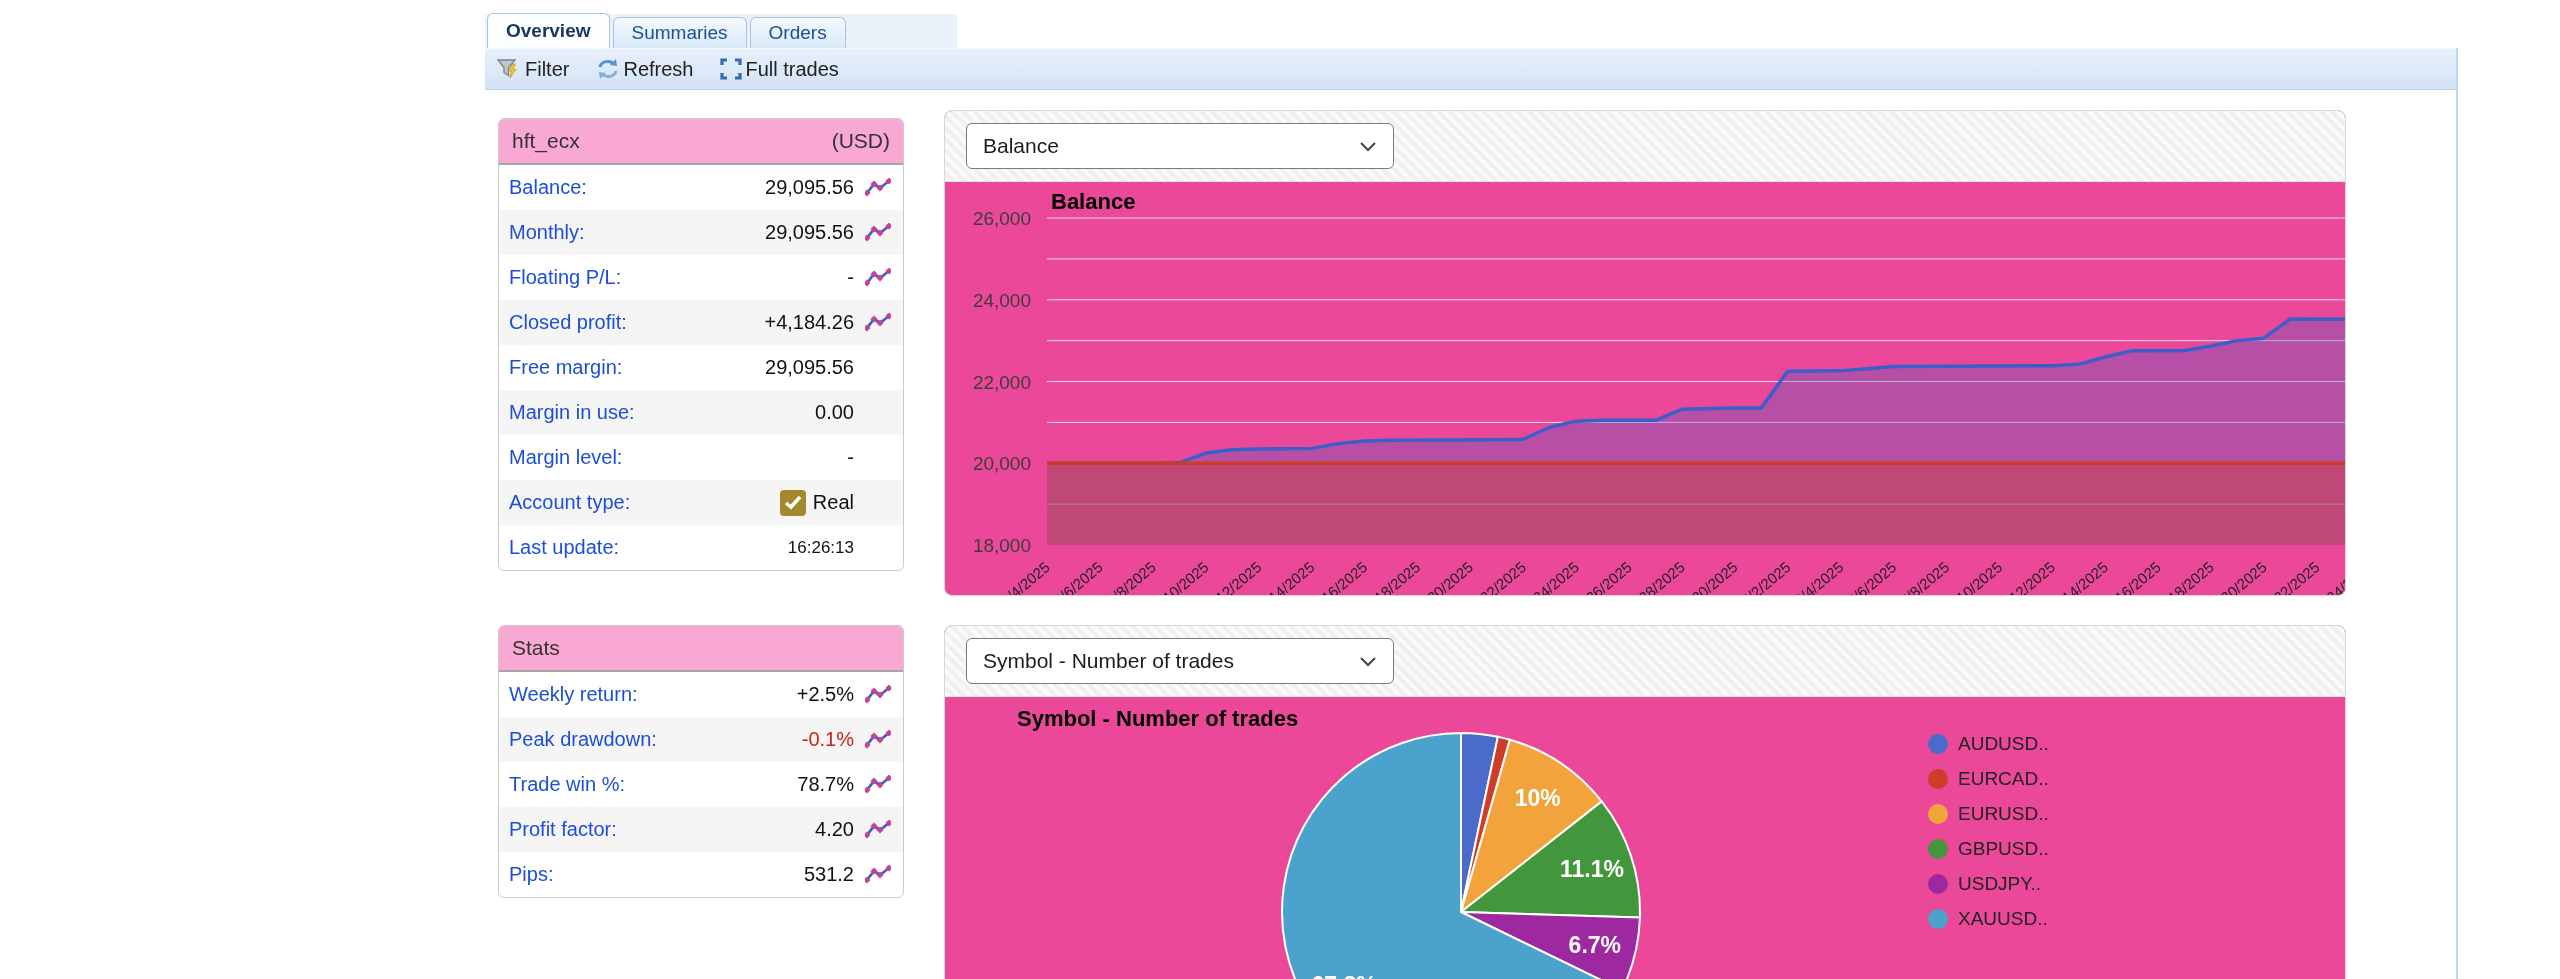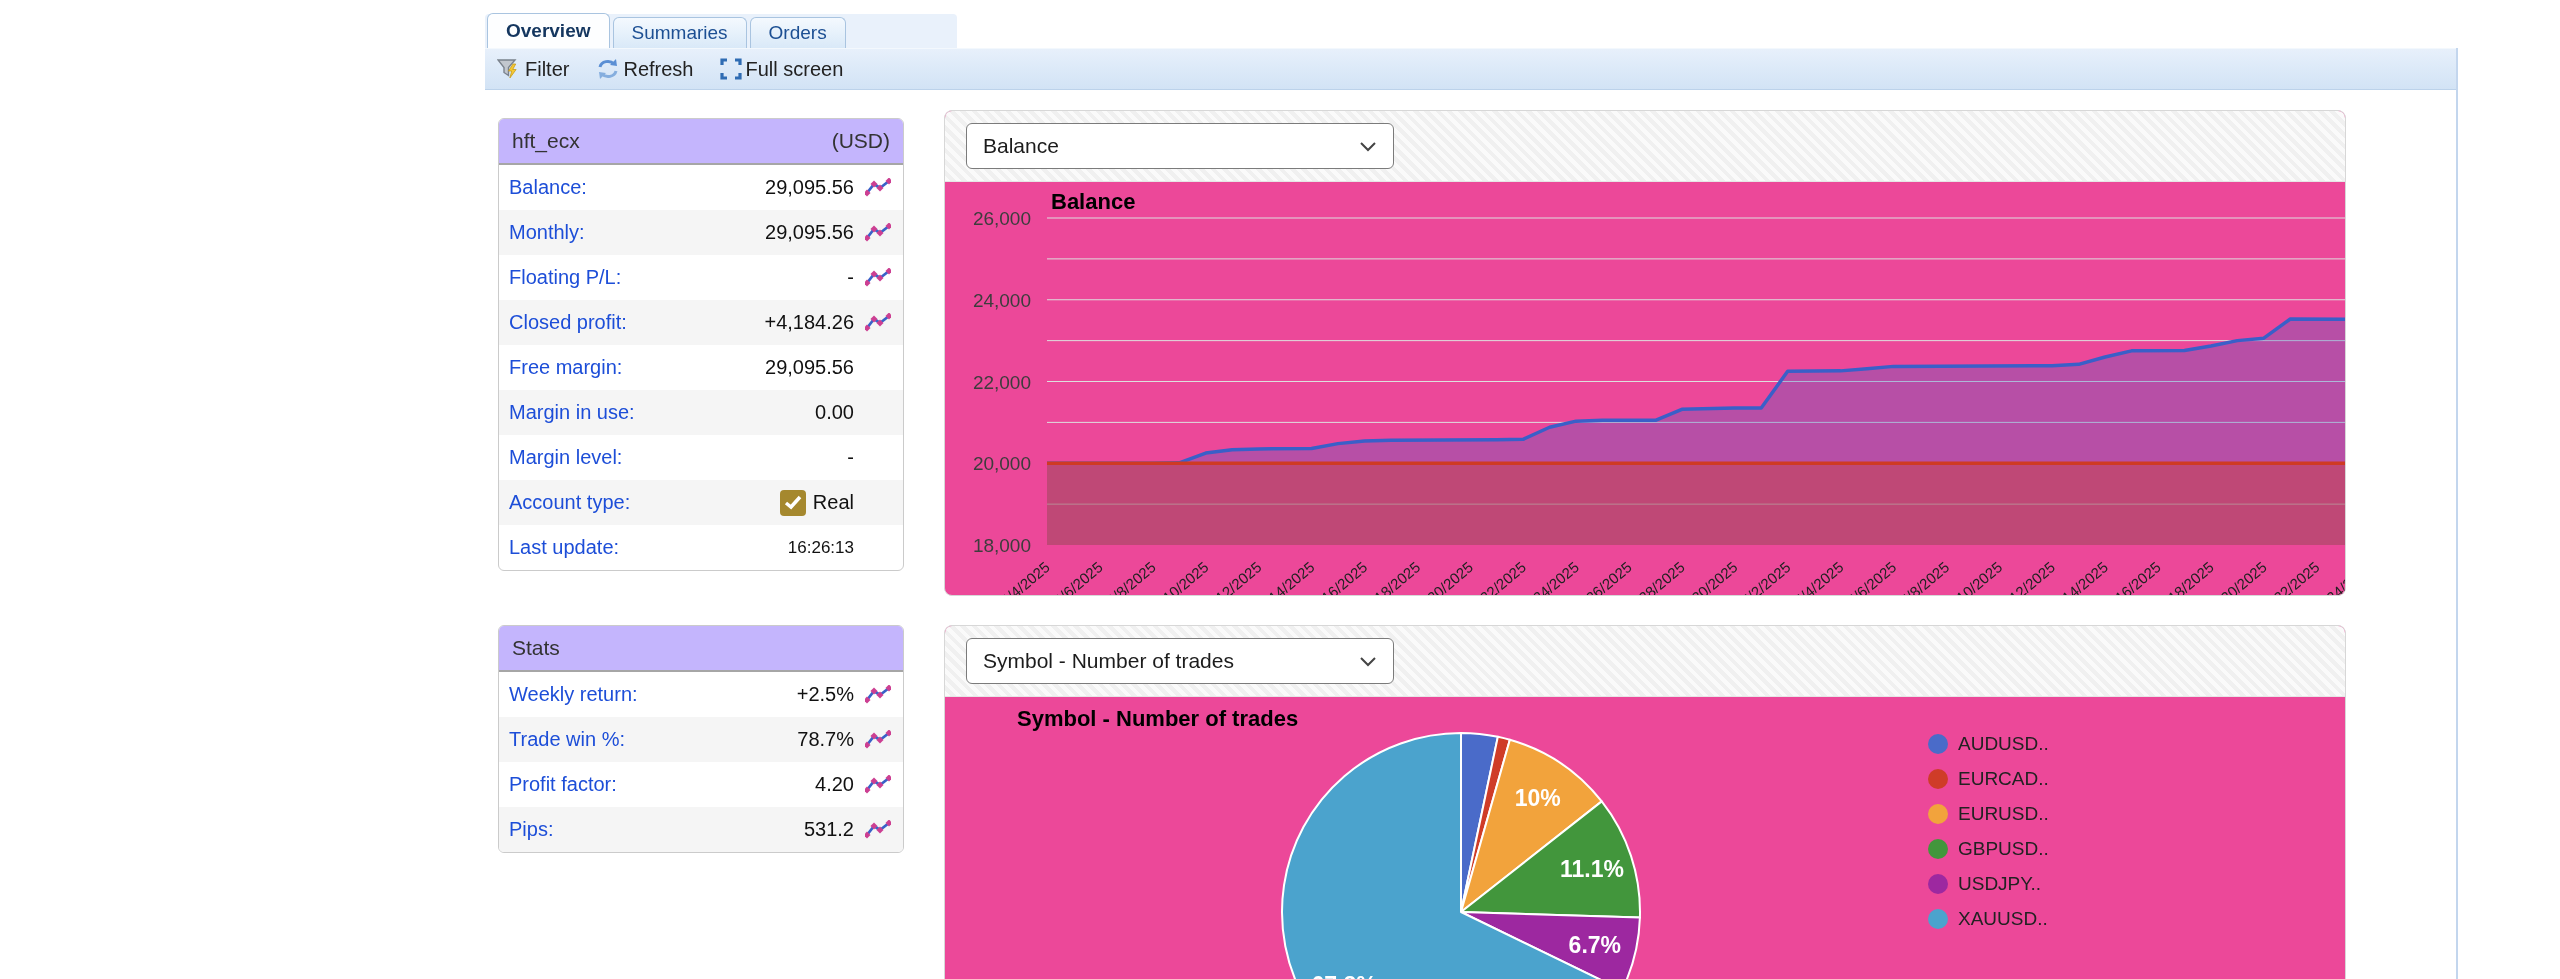--- a/index.html
+++ b/index.html
@@ -18,21 +18,21 @@
   .toolbar{position:absolute;left:485px;top:48px;width:1973px;height:42px;
            background:linear-gradient(#e7f0fb,#d2e3f5);
            border-top:1px solid #f3f8fd;border-bottom:1px solid #bcd2ea;
            display:flex;align-items:center;padding-left:12px;gap:26px;font-size:20px;color:#222;box-sizing:border-box;}
   .tool-btn{display:flex;align-items:center;gap:2px;cursor:pointer;}
   .content-right-border{position:absolute;left:2456px;top:48px;width:2px;height:931px;background:#c3d6ee;}
 
   
   .panel-left{position:absolute;width:404px;background:#fff;border:1px solid #cbcbcb;
               border-radius:6px;overflow:hidden;}
-  .panel-left .phead{height:44px;background:#c4b5fd;border-bottom:2px solid #a6a6a6;
+  .panel-left .phead{height:44px;background:#f9a8d4;border-bottom:2px solid #a6a6a6;
               display:flex;justify-content:space-between;align-items:center;padding:0 13px;
               font-size:21px;color:#333;}
   .row{height:45px;display:flex;align-items:center;padding:0 10px;font-size:20px;}
   .row:nth-child(even){background:#f5f5f5;}
   .rlabel{flex:none;color:#1d4ed8;}
   .rvalue{flex:1;text-align:right;padding-right:9px;color:#111;display:flex;justify-content:flex-end;align-items:center;}
   .rvalue.neg{color:#c6261a;}
   .rvalue.small{font-size:17px;}
   .ricon{width:30px;height:22px;display:flex;align-items:center;justify-content:center;}
   .checkbox{width:26px;height:26px;background:#a5882e;border-radius:4px;margin-right:7px;
@@ -94,21 +94,21 @@
     </div>
     <div class="tool-btn">
       <span>
         <svg width="24" height="24" viewBox="0 0 24 24" fill="none" stroke="#2f6cb3" stroke-width="3.2">
           <path d="M3 8 V3 H8"></path>
             <path d="M16 3 H21 V8"></path>
             <path d="M21 16 V21 H16"></path>
             <path d="M8 21 H3 V16"></path>
         </svg>
       </span>
-      <span>Full screen</span>
+      <span>Full trades</span>
     </div>
   </div>
 
   <div class="content-right-border"></div>
 
   <div class="panel-left" style="left:498px;top:118px;">
     <div class="phead">
       <span>hft_ecx</span>
       <span>(USD)</span>
     </div>
@@ -226,20 +226,37 @@
 
   <div class="panel-left" style="left:498px;top:625px;">
     <div class="phead">
       <span>Stats</span>
     </div>
     <div id="stats-rows">
         <div class="row">
           <span class="rlabel">Weekly return:</span>
           <span class="rvalue">
             <span>+2.5%</span>
+          </span>
+          <span class="ricon">
+            <svg width="26" height="19" viewBox="0 0 26 19">
+              <polyline points="2,15 9,6 15,10 24,3" fill="none" stroke="#3a62c8" stroke-width="2.8" stroke-linejoin="round"></polyline>
+              <g fill="#cc3f92">
+                <rect x="-0.5" y="12.5" width="5" height="5" transform="rotate(45 2 15)"></rect>
+                <rect x="6.5" y="3.5" width="5" height="5" transform="rotate(45 9 6)"></rect>
+                <rect x="12.5" y="7.5" width="5" height="5" transform="rotate(45 15 10)"></rect>
+                <rect x="21.5" y="0.5" width="5" height="5" transform="rotate(45 24 3)"></rect>
+              </g>
+            </svg>
+          </span>
+        </div>
+        <div class="row">
+          <span class="rlabel">Peak drawdown:</span>
+          <span class="rvalue neg">
+            <span>-0.1%</span>
           </span>
           <span class="ricon">
             <svg width="26" height="19" viewBox="0 0 26 19">
               <polyline points="2,15 9,6 15,10 24,3" fill="none" stroke="#3a62c8" stroke-width="2.8" stroke-linejoin="round"></polyline>
               <g fill="#cc3f92">
                 <rect x="-0.5" y="12.5" width="5" height="5" transform="rotate(45 2 15)"></rect>
                 <rect x="6.5" y="3.5" width="5" height="5" transform="rotate(45 9 6)"></rect>
                 <rect x="12.5" y="7.5" width="5" height="5" transform="rotate(45 15 10)"></rect>
                 <rect x="21.5" y="0.5" width="5" height="5" transform="rotate(45 24 3)"></rect>
               </g>

